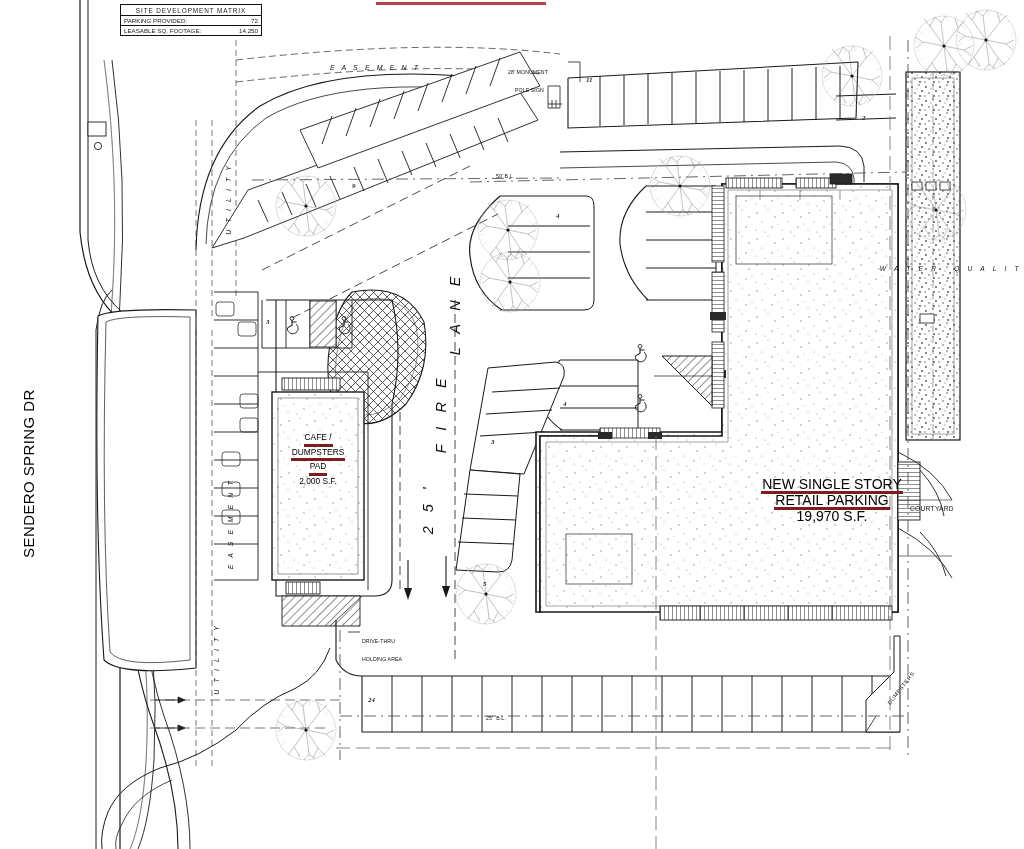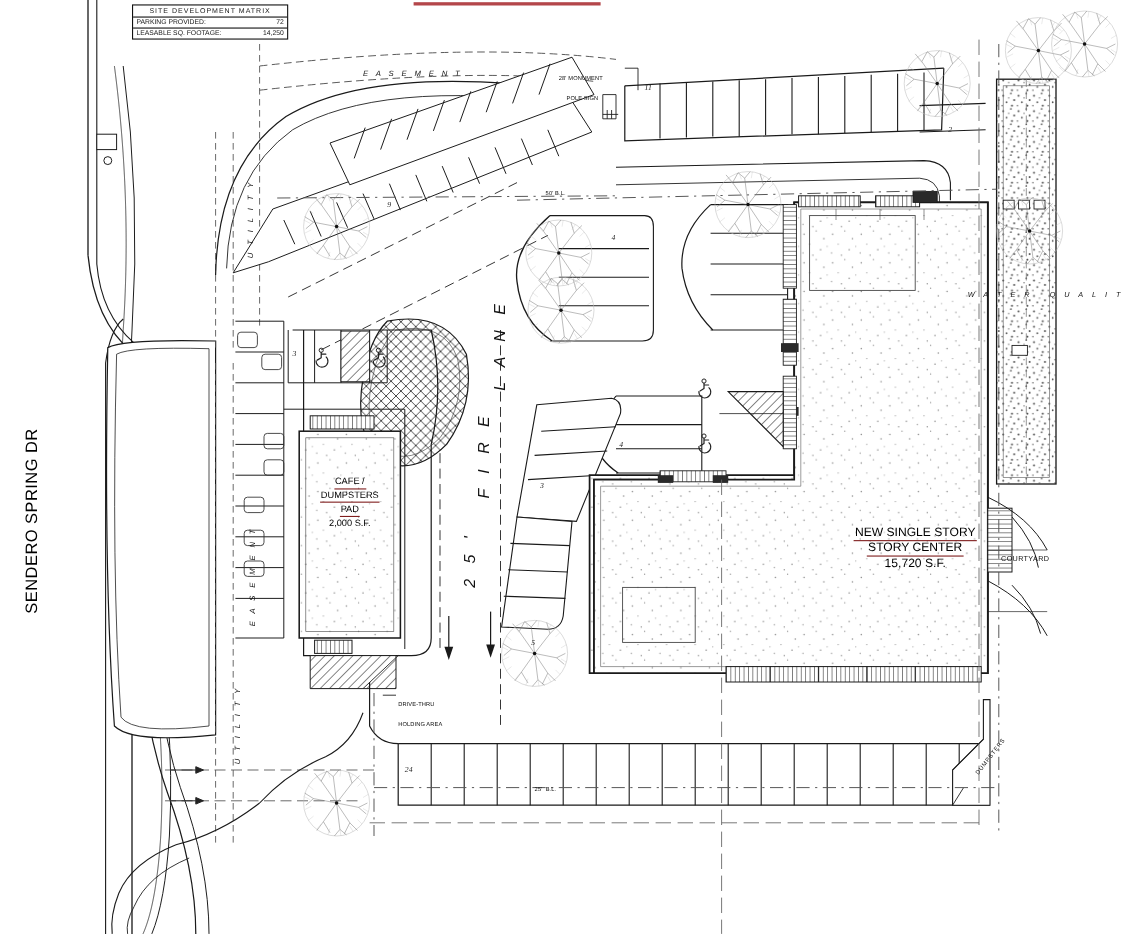--- a/index.html
+++ b/index.html
@@ -8,21 +8,21 @@
 
   #sheet{position:absolute;left:0;top:0;width:1024px;height:849px;}
   svg.layer{position:absolute;left:0;top:0;width:1024px;height:849px;overflow:visible;}
 
   
   .lbl{position:absolute;white-space:pre;line-height:1.15;color:#111;
        font-family:"Liberation Sans", sans-serif;}
 
   .tiny{font-size:5.2px;letter-spacing:.1px;}
 
-  .count{font-size:7px;font-style:italic;font-family:"Liberation Serif",serif;color:#222;}
+  .count{font-size:7px;font-style:italic;font-family:"Liberation Serif",serif;color:#222;font-weight:bold;}
   .spaced{letter-spacing:2.6px;font-style:italic;font-size:7px;}
 
   
   #street-name{left:-66px;top:465px;width:190px;font-size:15px;letter-spacing:.4px;
       transform:rotate(-90deg);transform-origin:center center;text-align:center;color:#000;}
 
   
   .firelane{font-size:14.5px;letter-spacing:5px;font-style:italic;color:#111;}
   #fl-25{left:383px;top:500px;width:90px;text-align:center;transform:rotate(-90deg);}
   #fl-fire{left:396px;top:405px;width:90px;text-align:center;transform:rotate(-90deg);}
@@ -31,22 +31,22 @@
   
   #matrix{position:absolute;left:120px;top:4px;width:140px;border:1px solid #111;
           background:#fff;font-size:6.2px;}
   #matrix .mrow{display:flex;justify-content:space-between;padding:1px 3px;
           border-bottom:1px solid #111;}
   #matrix .mrow:last-child{border-bottom:none;}
   #matrix .mtitle{text-align:center;display:block;padding:1.5px 3px;border-bottom:1px solid #111;
           letter-spacing:.9px;font-size:6.4px;}
 
   
-  .bldg-lbl{position:absolute;text-align:center;font-size:11px;line-height:13px;color:#000;}
-  .u{border-bottom:1px solid #7f1d1d;display:inline-block;padding:0 1px;}
+  .bldg-lbl{position:absolute;text-align:center;font-size:14px;line-height:13px;color:#000;}
+  .u{border-bottom:3px solid #7f1d1d;display:inline-block;padding:0 1px;}
 
   .cafe-lbl{font-size:8.4px;line-height:11.5px;}
 
   #wq{left:877px;top:265px;width:160px;text-align:center;font-size:6.6px;letter-spacing:3.2px;
       font-style:italic;}
   #dumpsters{left:856px;top:685px;width:90px;text-align:center;font-size:5.4px;letter-spacing:.7px;
       transform:rotate(-52deg);}
   #courtyard{left:901px;top:505px;width:62px;text-align:center;font-size:6.6px;letter-spacing:.3px;}
 
   #util-a{left:184px;top:195px;width:90px;text-align:center;transform:rotate(-90deg);}
@@ -480,22 +480,22 @@
   </div>
 
   <div class="lbl" id="street-name">SENDERO SPRING DR</div>
 
   <div class="lbl firelane" id="fl-25">2 5 '</div>
   <div class="lbl firelane" id="fl-fire">F I R E</div>
   <div class="lbl firelane" id="fl-lane">L A N E</div>
 
   <div class="bldg-lbl" style="left:742px;top:478px;width:180px;">
     <div><span class="u">NEW SINGLE STORY</span></div>
-    <div><span class="u">STORY CENTER</span></div>
-    <div><span>15,720 S.F.</span></div>
+    <div><span class="u">RETAIL PARKING</span></div>
+    <div><span>19,970 S.F.</span></div>
   </div>
 
   <div class="bldg-lbl cafe-lbl" style="left:272px;top:432px;width:92px;">
     <div><span class="u">CAFE /</span></div>
     <div><span class="u">DUMPSTERS</span></div>
     <div><span class="u">PAD</span></div>
     <div><span>2,000 S.F.</span></div>
   </div>
 
   <div class="lbl tiny" style="left:508px;top:58px;text-align:left;">

